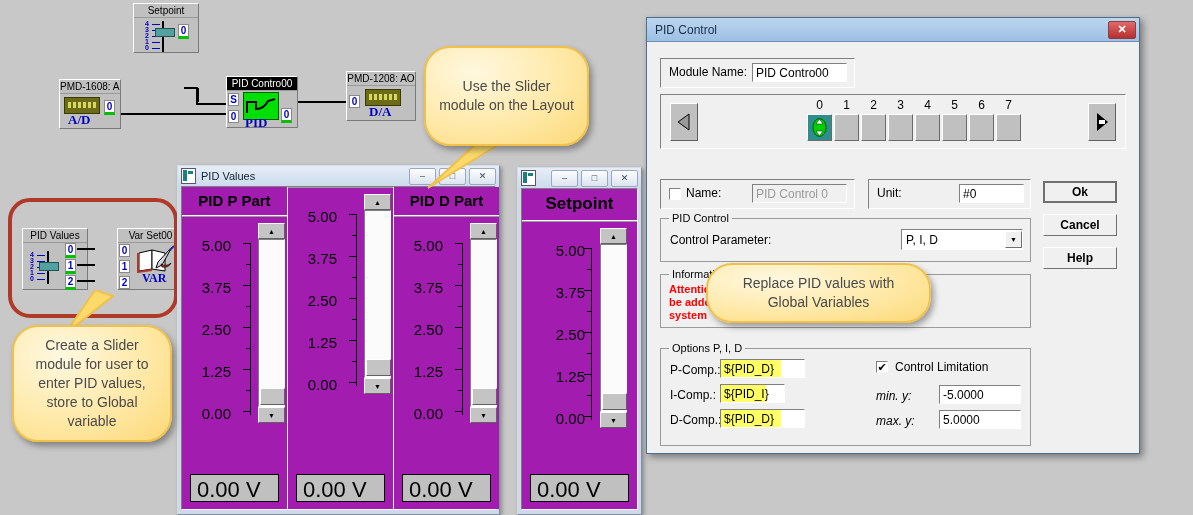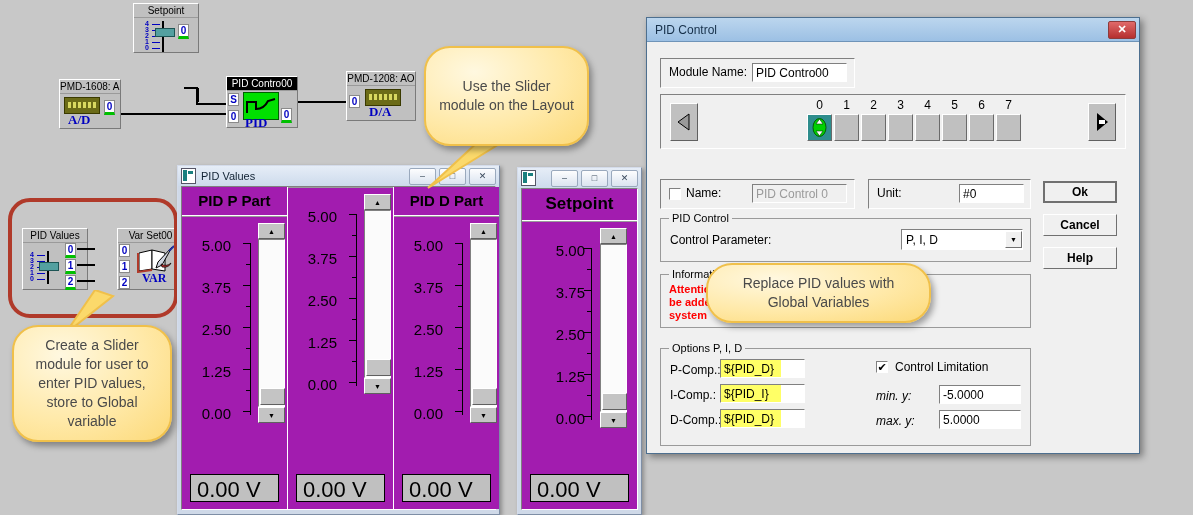--- a/index.html
+++ b/index.html
@@ -508,21 +508,21 @@
     </div>
   </div>
 
   <div class="grp2" style="left:13px;top:330px;width:371px;height:98px;">
     <span class="gtitle">Options P, I, D</span>
 
     <span class="rowlab" style="position:absolute;left:9px;top:14px;">P-Comp.:</span>
     <div class="fld hl" style="position:absolute;left:59px;top:10px;width:85px;">${PID_D}</div>
 
     <span class="rowlab" style="position:absolute;left:9px;top:39px;">I-Comp.:</span>
-    <div class="fld hl" style="position:absolute;left:59px;top:35px;width:85px;">${PID_I}</div>
+    <div class="fld hl" style="position:absolute;left:59px;top:35px;width:65px;">${PID_I}</div>
 
     <span class="rowlab" style="position:absolute;left:9px;top:64px;">D-Comp.:</span>
     <div class="fld hl" style="position:absolute;left:59px;top:60px;width:85px;">${PID_D}</div>
 
     <span class="cbox" style="position:absolute;left:215px;top:12px;">✔</span>
     <span class="rowlab" style="position:absolute;left:234px;top:11px;">Control Limitation</span>
 
     <span class="rowlab" style="position:absolute;left:215px;top:40px;font-style:italic;">min. y:</span>
     <div class="fld" style="position:absolute;left:278px;top:36px;width:82px;">-5.0000</div>
 

